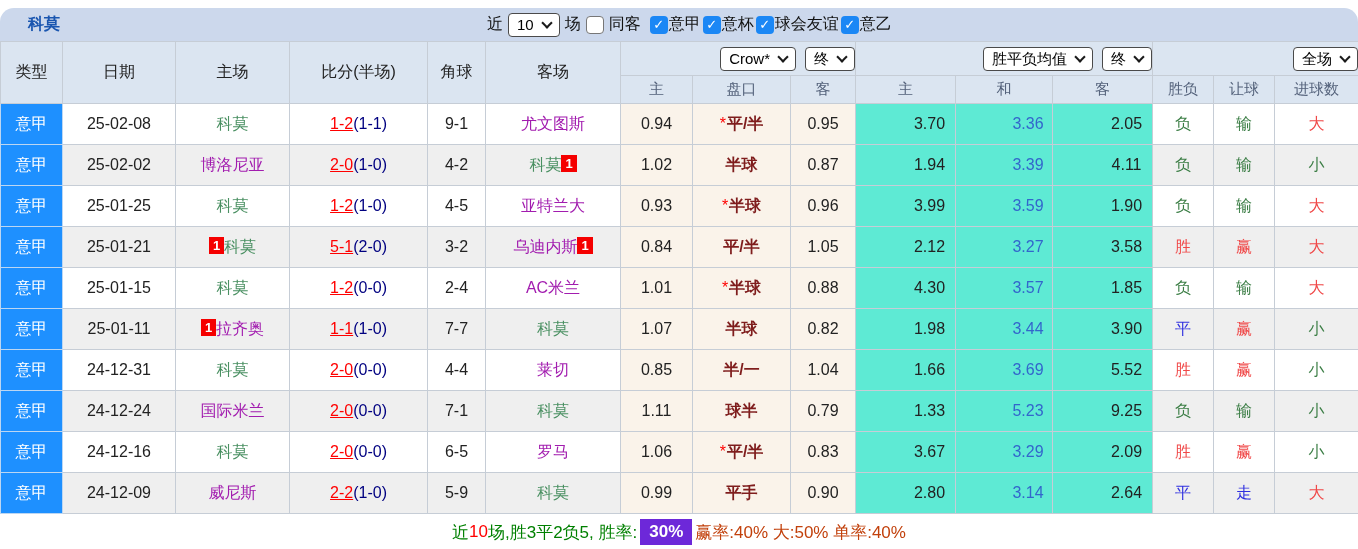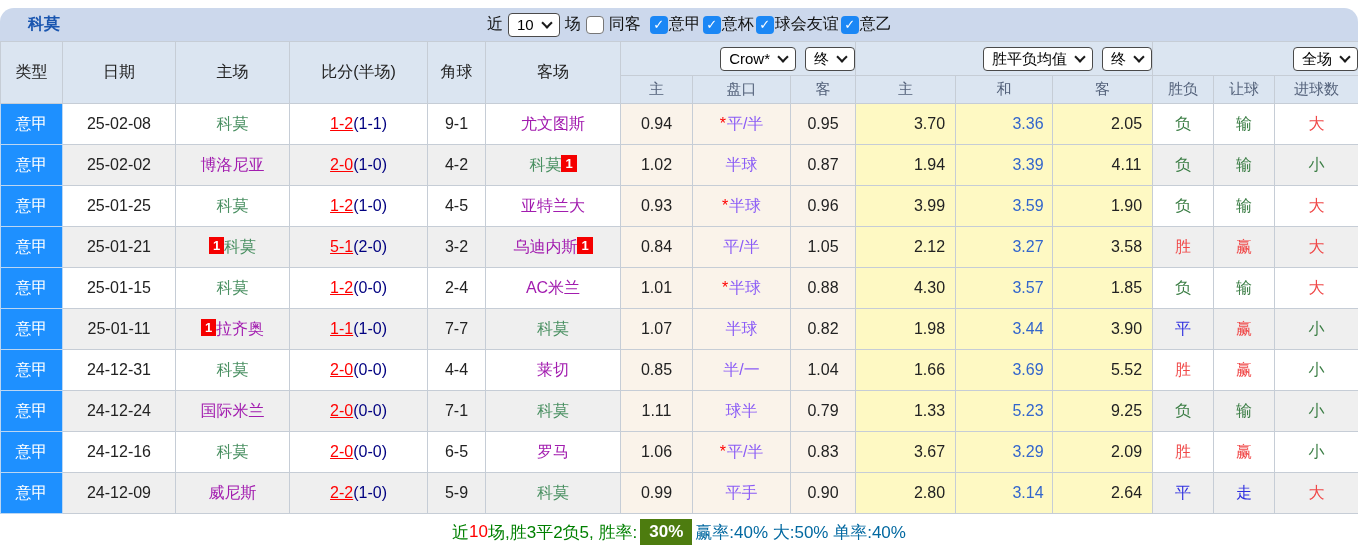--- a/index.html
+++ b/index.html
@@ -23,41 +23,41 @@
   
   table { width:1358px; border-collapse:collapse; table-layout:fixed; }
   th,td { border:1px solid #c6cdd6; text-align:center; padding:0; overflow:hidden; }
   thead th { background:#dbe5f1; font-weight:normal; color:#222; font-size:16px; }
   .group-row th { height:34px; }
   .sub-row th { height:28px; font-size:15px; color:#53617a; }
   .selwrap { display:flex; justify-content:flex-end; align-items:center; gap:9px; }
   tbody td { height:41px; font-size:16px; color:#222; }
   td.col-league { background:#1e90ff; color:#fff; border-color:#bcd6f2; }
   td.cream { background:#faf3ea; }
-  td.lblue { background:#fef9c3;padding-left:48px; }
+  td.lblue { background:#5eead4;padding-left:48px; }
   tr.alt td.plain { background:#efefef; }
   tr:not(.alt) td.plain { background:#fff; }
   .team { color:#a21caf; }
   .team.target { color:#4a9062; }
   .redbadge { display:inline-block; background:#f50000; color:#fff; font-size:13px; font-weight:bold; line-height:17px; padding:0 4px; vertical-align:2px; }
   .ft { color:#ff0000;text-decoration:underline; }
   .ht { color:#000080; }
   .star { color:#ff0000; margin-right:1px; }
-  .handicap { color:#8b5cf6; }
+  .handicap { color:#7f1d1d;font-weight:bold; }
   .drawblue { color:#3366cc; }
   .res-r { color:#f04848; }
   .res-g { color:#3a7d44; }
   .res-b { color:#2f2fe0; }
 
   
   .footer { height:36px; display:flex; align-items:center; justify-content:center; font-size:17px; background:#fff; }
   .seg-green { color:#008000; }
   .seg-red { color:#ff0000; }
-  .seg-blue { color:#0369a1; }
-  .seg-badge { background:#4d7c0f; color:#fff; font-weight:bold; padding:3px 9px; margin:0 3px; }
+  .seg-blue { color:#c2410c; }
+  .seg-badge { background:#6d28d9; color:#fff; font-weight:bold; padding:3px 9px; margin:0 3px; }
 </style>
 </head>
 <body>
 
 <div class="widget">
 
   <div class="topbar">
     <span class="team-title">科莫</span>
     <div class="controls">
       <span>近</span>

